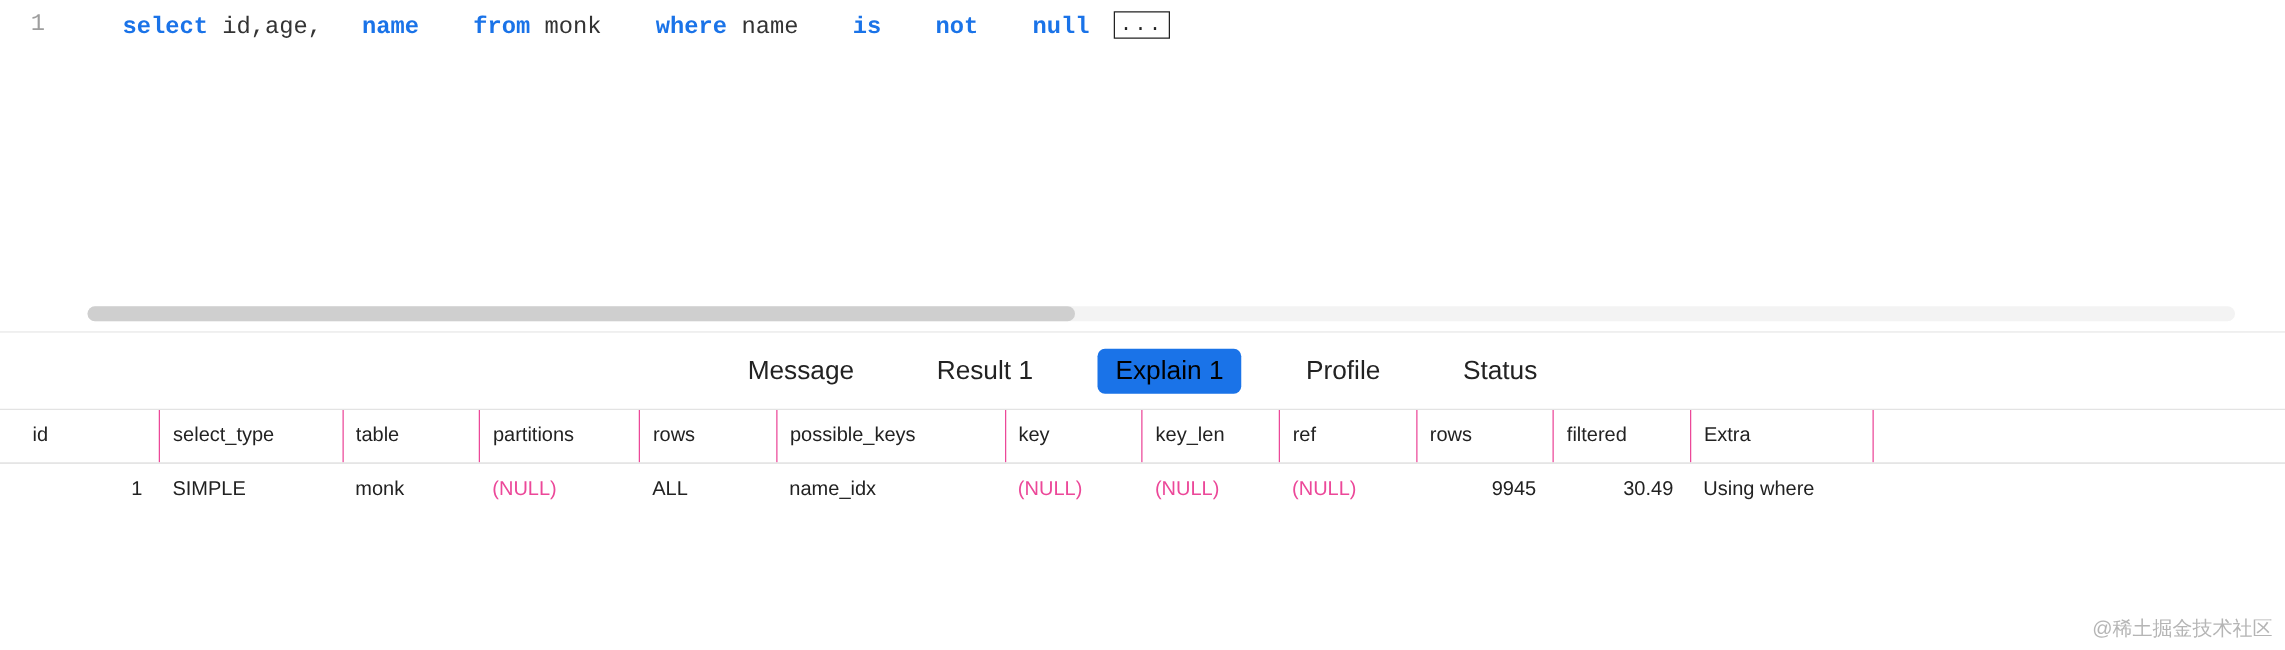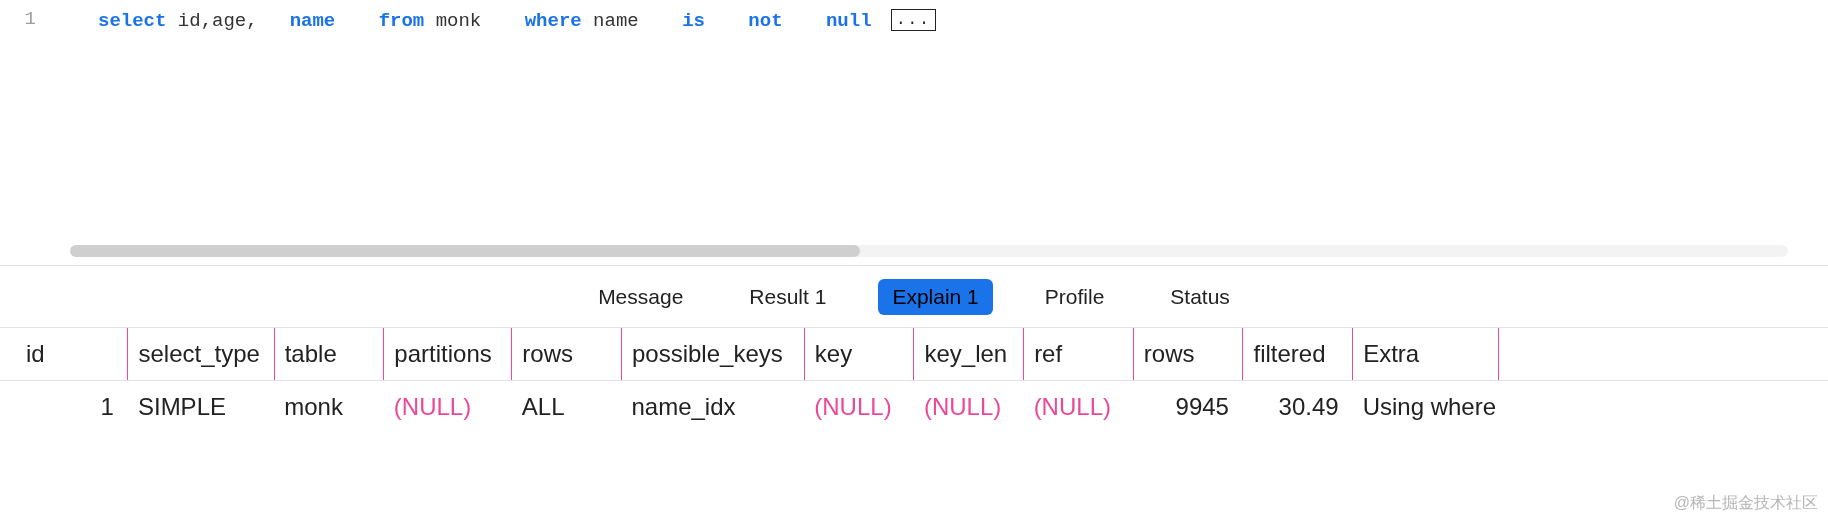--- a/index.html
+++ b/index.html
@@ -93,21 +93,21 @@
   }
   .tab.active {
     background: #1a73e8;
     color: #000000;
     font-weight: 500;
   }
   table.explain {
     width: 100%;
     border-collapse: collapse;
     table-layout: fixed;
-    font-size: 24px;
+    font-size: 16px;
     color: #222;
   }
   table.explain th {
     text-align: left;
     font-weight: 400;
     padding: 12px 10px 12px 10px;
     border-left: 1px solid #ec4899;
     border-bottom: 1px solid #e3e3e3;
     background: #fff;
     color: #222;

